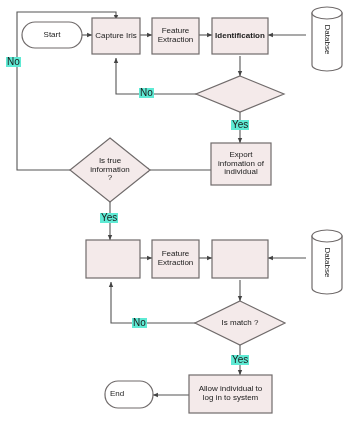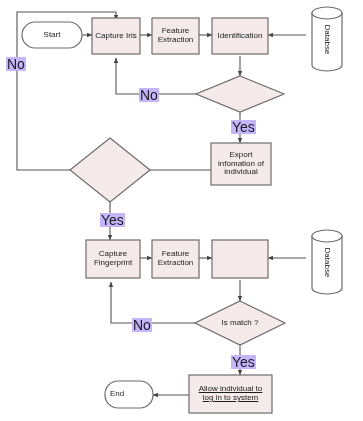--- a/index.html
+++ b/index.html
@@ -33,24 +33,24 @@
     font-family: "Liberation Sans", sans-serif;
     font-size: 8px;
     line-height: 1.12;
     color: #1a1a1a;
     pointer-events: none;
     white-space: pre-line;
   }
   .edge-label {
     position: absolute;
     font-family: "Liberation Sans", sans-serif;
-    font-size: 14px;
+    font-size: 10px;
     line-height: 1;
     color: #1a1a1a;
-    background: #c4b5fd;
+    background: #5eead4;
     padding: 0 1px;
   }
   .db-label {
     position: absolute;
     font-family: "Liberation Sans", sans-serif;
     font-size: 8px;
     color: #1a1a1a;
     transform-origin: center center;
     transform: rotate(90deg);
     white-space: nowrap;
@@ -145,42 +145,43 @@
     </g>
   </svg>
 
   <div class="node-label" style="left:92px; top:18px; width:48px; height:36px;">Capture Iris</div>
 
   <div class="node-label" style="left:22px; top:22px; width:60px; height:26px;">Start</div>
 
   <div class="node-label" style="left:152px; top:18px; width:47px; height:36px;">Feature
 Extraction</div>
 
-  <div class="node-label" style="left:212px; top:18px; width:56px; height:36px;">Identification</div>
+  <div class="node-label" style="left:212px; top:18px; width:56px; height:36px;font-weight:bold;">Identification</div>
 
   <div class="db-label" style="left:302px; top:35px; width:50px; text-align:center;">Databse</div>
 
 
   <div class="node-label" style="left:211px; top:143px; width:60px; height:42px;border-radius:8px;">Export
 infomation of
 individual</div>
 
+  <div class="node-label" style="left:76px; top:148px; width:68px; height:44px;">Is true
+information
+?</div>
 
-  <div class="node-label" style="left:86px; top:240px; width:54px; height:38px;">Capture
-Fingerprint</div>
 
   <div class="node-label" style="left:152px; top:240px; width:47px; height:38px;">Feature
 Extraction</div>
 
 
   <div class="db-label" style="left:302px; top:258px; width:50px; text-align:center;">Databse</div>
 
   <div class="node-label" style="left:206px; top:313px; width:68px; height:20px;">Is match ?</div>
 
-  <div class="node-label" style="left:189px; top:375px; width:83px; height:38px;text-decoration:underline;">Allow individual to
+  <div class="node-label" style="left:189px; top:375px; width:83px; height:38px;">Allow individual to
 log in to system</div>
 
   <div class="node-label" style="left:105px; top:381px; width:24px; height:27px;">End</div>
 
   <div class="edge-label" style="left:139px; top:88px;">No</div>
 
   <div class="edge-label" style="left:231px; top:120px;">Yes</div>
 
   <div class="edge-label" style="left:6px; top:57px;">No</div>
 

